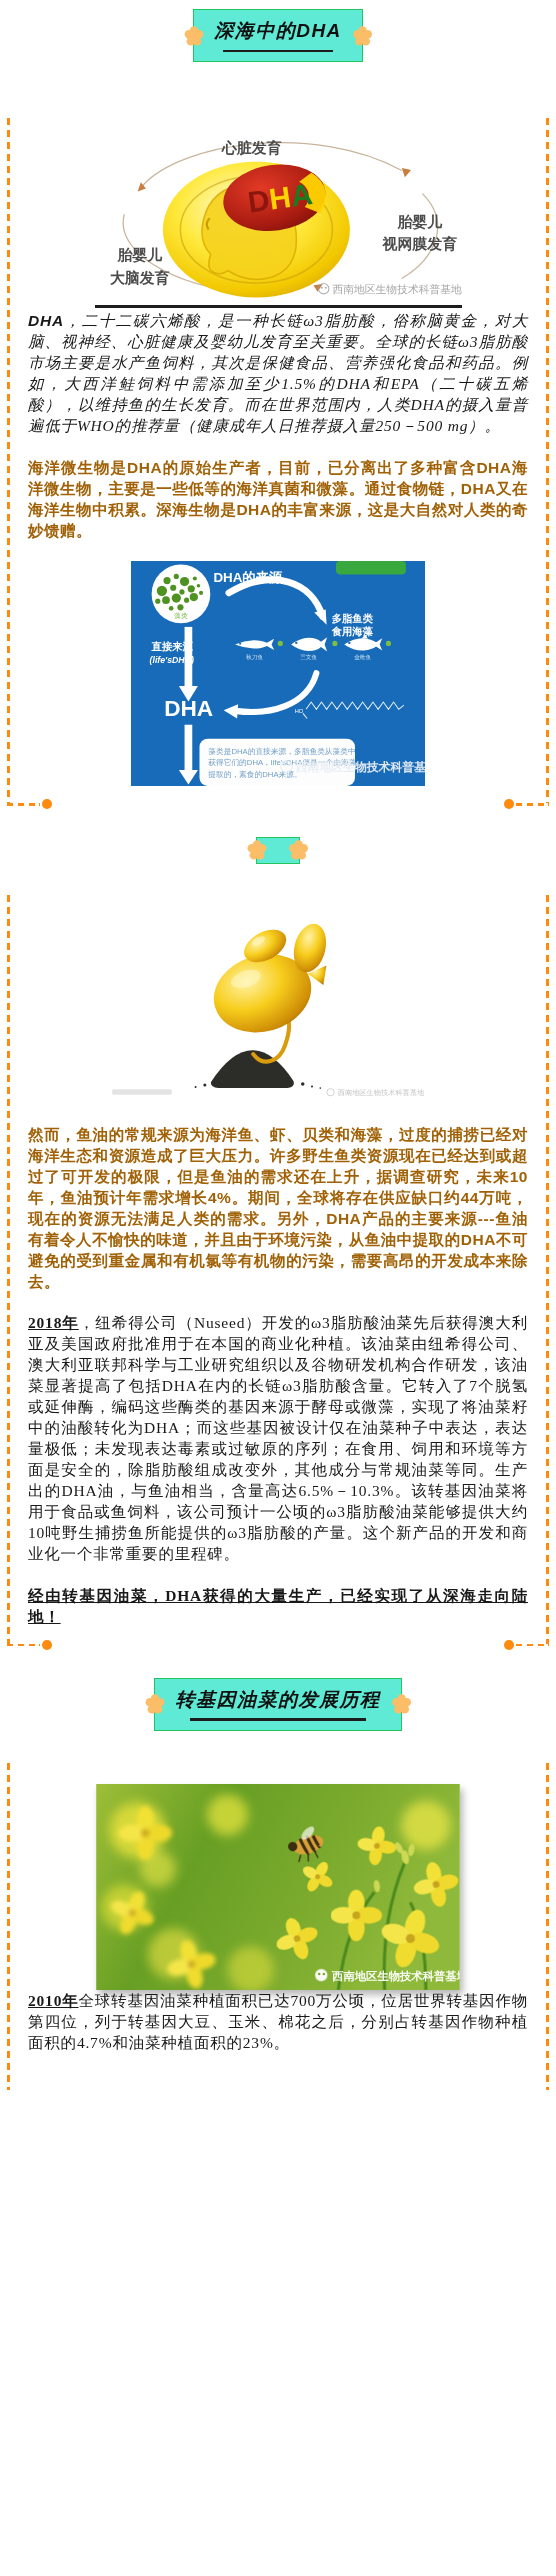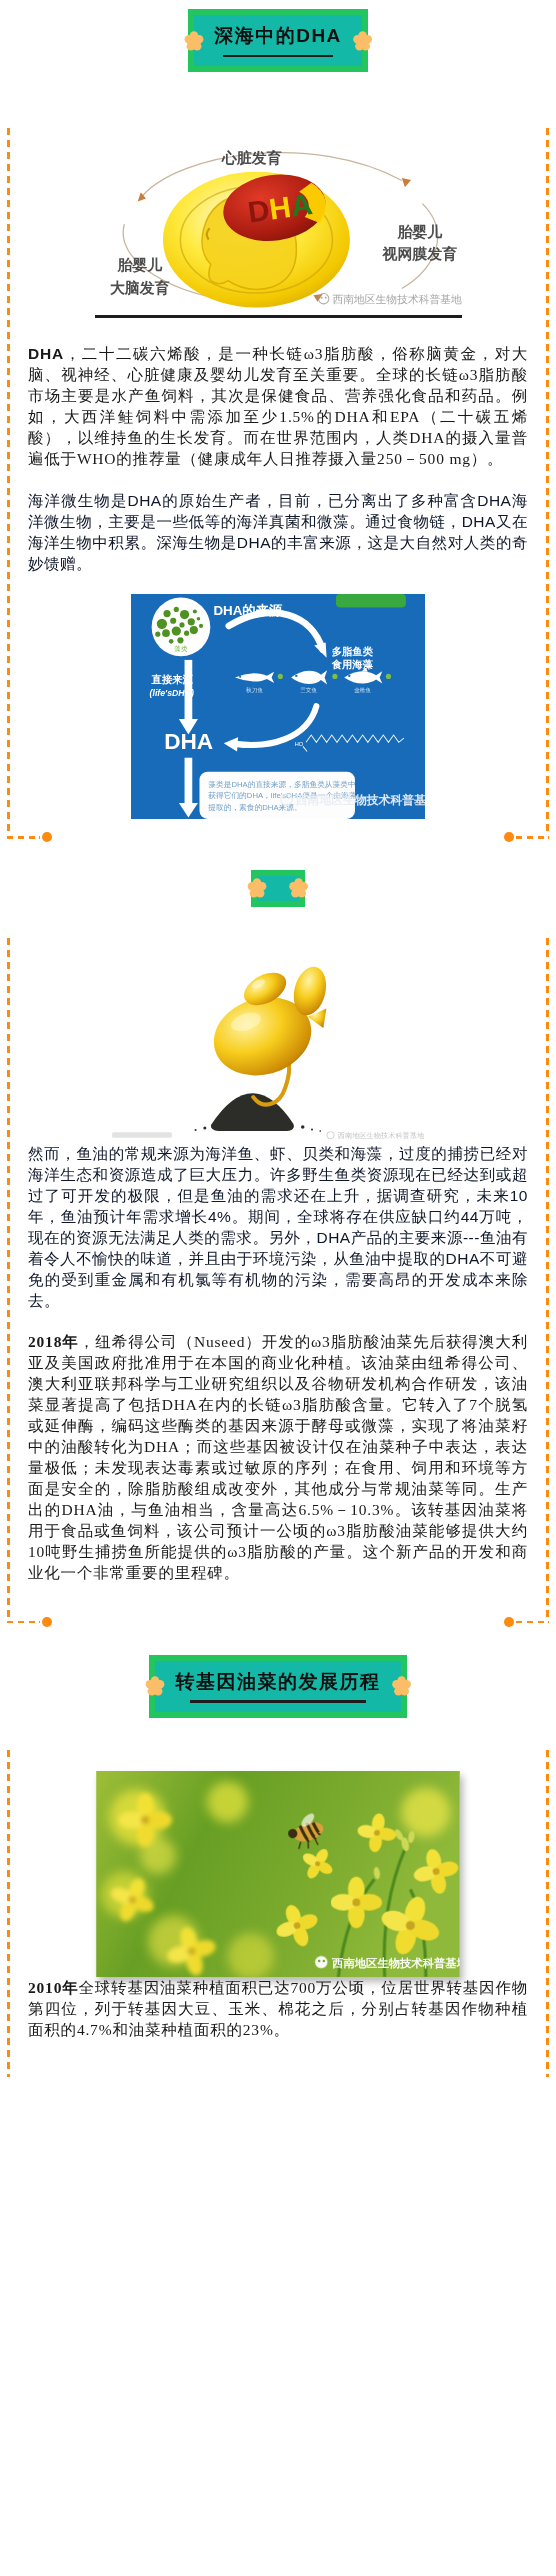--- a/index.html
+++ b/index.html
@@ -2,21 +2,21 @@
 <html style="font-size:8.2px"><head>
 <meta charset="utf-8">
 <style>
   * { margin:0; padding:0; box-sizing:border-box; }
   html,body { background:#ffffff; }
   body { width:556px; margin:0 auto; font-family:"Liberation Sans","DejaVu Sans",sans-serif; color:#1a1a1a; }
   .page { position:relative; width:556px; padding-top:9.3px; }
 
   
   .hdr-wrap { display:flex; justify-content:center; }
-  .hdr-box { position:relative; border:6px solid #22c55e; background:#14b8a6; padding:8.2px 20.6px 9.3px; text-align:center; }
+  .hdr-box { position:relative; border:1px solid #22c55e; background:#5eead4; padding:8.2px 20.6px 9.3px; text-align:center;font-style:italic; }
   .hdr-title { font-weight:700; font-size:19px; letter-spacing:1.5px; color:#111; font-family:"Liberation Sans","DejaVu Sans",sans-serif; white-space:nowrap; }
   .hdr-underline { height:2.1px; background:#1d1d1d; margin:5.2px auto 0; width:86%; }
   .flower { position:absolute; top:50%; width:21.6px; height:21.6px; transform:translate(-50%,-50%); }
   .flower.fl-r { transform:translate(50%,-50%); }
 
   
   .dashed { position:relative; padding:0.5px 0 30px; }
   .vdash { position:absolute; top:0; bottom:13.4px; width:2.6px;
            background:repeating-linear-gradient(180deg,#fd8b0f 0 6.7px,transparent 6.7px 12px); }
   .vdash.l { left:7.2px; } .vdash.r { right:7.2px; }
@@ -24,22 +24,22 @@
            background:repeating-linear-gradient(90deg,#fd8b0f 0 6.2px,transparent 6.2px 10.8px); }
   .hdash.l { left:7.2px; } .hdash.r { right:7.2px; }
   .enddot { position:absolute; bottom:7.2px; width:9.8px; height:9.8px; border-radius:50%; background:#fd8b0f; }
   .enddot.l { left:42px; } .enddot.r { right:42px; }
 
   .content { padding:0 28px; }
 
   
   .para { margin:0 0 20.6px; text-align:justify; font-size:15.5px; line-height:21px; }
   .serif { font-family:"Liberation Serif","DejaVu Serif",serif; letter-spacing:0.8px; color:#191919; }
-  .sansb { font-family:"Liberation Sans","DejaVu Sans",sans-serif; font-weight:400; letter-spacing:0.5px; color:#0f172a; }
-  .bold  { font-weight:700; }
+  .sansb { font-family:"Liberation Sans","DejaVu Sans",sans-serif; font-weight:700; letter-spacing:0.5px; color:#a16207; }
+  .bold  { font-weight:700;text-decoration:underline; }
   .leadsans { font-family:"Liberation Sans","DejaVu Sans",sans-serif; font-weight:700; }
 
   
   .fig { display:block; }
   .fig-diagram { width:371px; margin:13.4px auto 0; }
   .divider { width:367px; height:3.1px; background:#1c1c1c; margin:6.2px auto 0; }
   .fig-info { width:294px; margin:13.4px auto 0; }
   .fig-sprout { width:340px; margin:20.6px auto 0; }
   .fig-rape { width:364px; margin:20.6px auto 0; box-shadow:3.1px 5.2px 7.2px rgba(0,0,0,.28); }
   svg { display:block; }
@@ -130,21 +130,21 @@
           <g opacity=".8">
             <circle cx="448" cy="305" r="10" fill="none" stroke="#9a9a9a" stroke-width="2"></circle>
             <circle cx="444" cy="303" r="2" fill="#9a9a9a"></circle>
               <circle cx="452" cy="303" r="2" fill="#9a9a9a"></circle>
             <text x="465" y="313" font-size="21" fill="#8f8f8f" font-family="Liberation Sans,DejaVu Sans,sans-serif">西南地区生物技术科普基地</text>
           </g>
         </svg>
       </figure>
       <div class="divider"></div>
 
-      <p class="para serif" style="margin-top:25px;"><span class="leadsans">DHA</span><span>，二十二碳六烯酸，是一种长链ω3脂肪酸，俗称脑黄金，对大脑、视神经、心脏健康及婴幼儿发育至关重要。全球的长链ω3脂肪酸市场主要是水产鱼饲料，其次是保健食品、营养强化食品和药品。例如，大西洋鲑饲料中需添加至少1.5%的DHA和EPA（二十碳五烯酸），以维持鱼的生长发育。而在世界范围内，人类DHA的摄入量普遍低于WHO的推荐量（健康成年人日推荐摄入量250－500 mg）。</span></p>
+      <p class="para serif" style="margin-top:2px;font-style:italic;"><span class="leadsans">DHA</span><span>，二十二碳六烯酸，是一种长链ω3脂肪酸，俗称脑黄金，对大脑、视神经、心脏健康及婴幼儿发育至关重要。全球的长链ω3脂肪酸市场主要是水产鱼饲料，其次是保健食品、营养强化食品和药品。例如，大西洋鲑饲料中需添加至少1.5%的DHA和EPA（二十碳五烯酸），以维持鱼的生长发育。而在世界范围内，人类DHA的摄入量普遍低于WHO的推荐量（健康成年人日推荐摄入量250－500 mg）。</span></p>
 
       <p class="para sansb">海洋微生物是DHA的原始生产者，目前，已分离出了多种富含DHA海洋微生物，主要是一些低等的海洋真菌和微藻。通过食物链，DHA又在海洋生物中积累。深海生物是DHA的丰富来源，这是大自然对人类的奇妙馈赠。</p>
 
       <figure class="fig fig-info">
         <svg viewBox="0 0 571 437" width="294" height="225">
           <rect x="0" y="0" width="571" height="437" fill="#176bb9"></rect>
           <rect x="398" y="0" width="136" height="26" rx="8" fill="#39a83e"></rect>
           <g>
             <circle cx="97" cy="64" r="57" fill="#ffffff"></circle>
             <g fill="#4f9222">
@@ -306,22 +306,23 @@
             <ellipse cx="292" cy="48" rx="14" ry="7" transform="rotate(-28 292 48)" fill="#fff7c8" opacity=".6"></ellipse>
           </g>
           <rect x="8" y="336" width="116" height="11" rx="3" fill="#e3e3e3"></rect>
           <g opacity=".75">
             <circle cx="432" cy="342" r="7" fill="none" stroke="#b5b5b5" stroke-width="1.6"></circle>
             <text x="446" y="347" font-size="14" fill="#b0b0b0" font-family="Liberation Sans,DejaVu Sans,sans-serif">西南地区生物技术科普基地</text>
           </g>
         </svg>
       </figure>
 
-      <p class="para sansb" style="margin-top:1px;">然而，鱼油的常规来源为海洋鱼、虾、贝类和海藻，过度的捕捞已经对海洋生态和资源造成了巨大压力。许多野生鱼类资源现在已经达到或超过了可开发的极限，但是鱼油的需求还在上升，据调查研究，未来10年，鱼油预计年需求增长4%。期间，全球将存在供应缺口约44万吨，现在的资源无法满足人类的需求。另外，DHA产品的主要来源---鱼油有着令人不愉快的味道，并且由于环境污染，从鱼油中提取的DHA不可避免的受到重金属和有机氯等有机物的污染，需要高昂的开发成本来除去。</p>
+      <p class="para sansb" style="margin-top:25px;">然而，鱼油的常规来源为海洋鱼、虾、贝类和海藻，过度的捕捞已经对海洋生态和资源造成了巨大压力。许多野生鱼类资源现在已经达到或超过了可开发的极限，但是鱼油的需求还在上升，据调查研究，未来10年，鱼油预计年需求增长4%。期间，全球将存在供应缺口约44万吨，现在的资源无法满足人类的需求。另外，DHA产品的主要来源---鱼油有着令人不愉快的味道，并且由于环境污染，从鱼油中提取的DHA不可避免的受到重金属和有机氯等有机物的污染，需要高昂的开发成本来除去。</p>
       <p class="para serif"><span class="bold">2018年</span><span>，纽希得公司（Nuseed）开发的ω3脂肪酸油菜先后获得澳大利亚及美国政府批准用于在本国的商业化种植。该油菜由纽希得公司、澳大利亚联邦科学与工业研究组织以及谷物研发机构合作研发，该油菜显著提高了包括DHA在内的长链ω3脂肪酸含量。它转入了7个脱氢或延伸酶，编码这些酶类的基因来源于酵母或微藻，实现了将油菜籽中的油酸转化为DHA；而这些基因被设计仅在油菜种子中表达，表达量极低；未发现表达毒素或过敏原的序列；在食用、饲用和环境等方面是安全的，除脂肪酸组成改变外，其他成分与常规油菜等同。生产出的DHA油，与鱼油相当，含量高达6.5%－10.3%。该转基因油菜将用于食品或鱼饲料，该公司预计一公顷的ω3脂肪酸油菜能够提供大约10吨野生捕捞鱼所能提供的ω3脂肪酸的产量。这个新产品的开发和商业化一个非常重要的里程碑。</span></p>
+      <p class="para serif bold" style="margin-bottom:0;">经由转基因油菜，DHA获得的大量生产，已经实现了从深海走向陆地！</p>
     </div>
 
     <span class="hdash l"></span>
     <span class="enddot l"></span>
     <span class="hdash r"></span>
     <span class="enddot r"></span>
   </section>
 
   <div class="hdr-wrap" style="margin-top:21px;">
     <div class="hdr-box">

